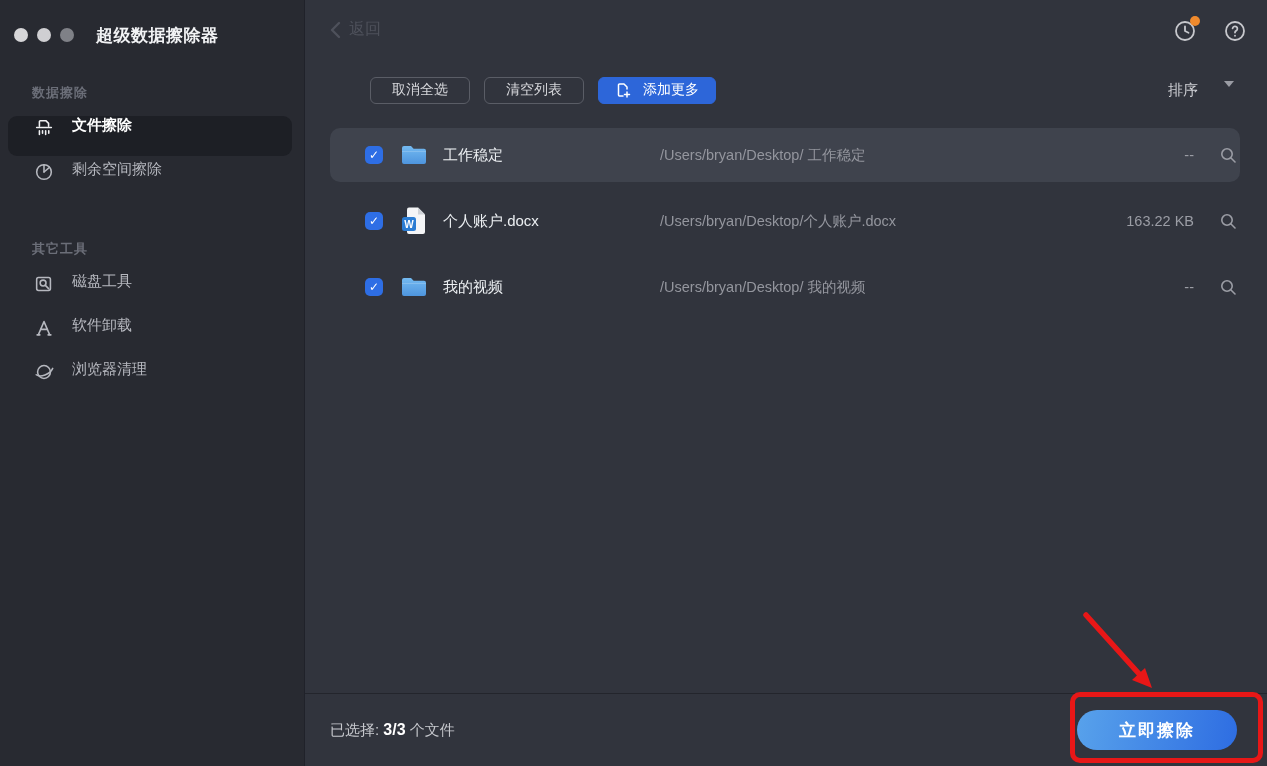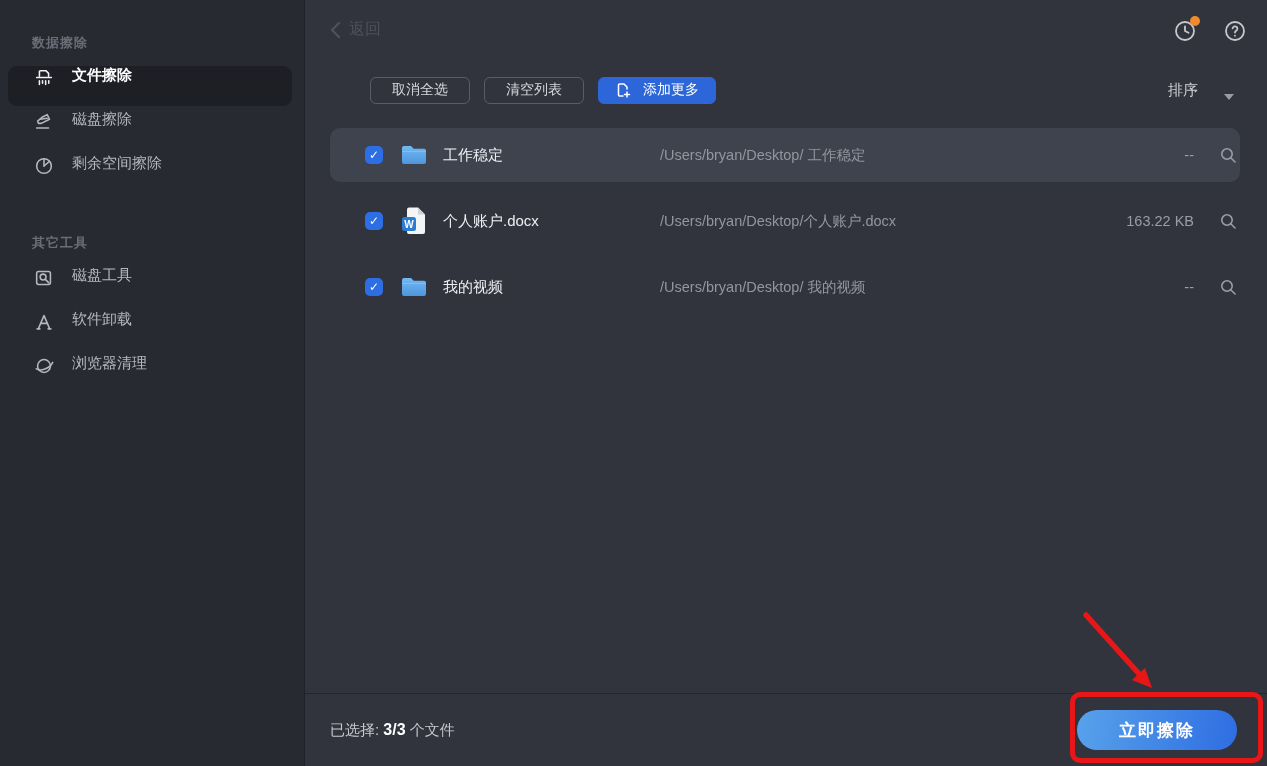--- a/index.html
+++ b/index.html
@@ -26,21 +26,21 @@
   .main { position:absolute; left:305px; top:0; right:0; bottom:0; }
   .main-header { position:relative; height:60px; }
   .back-button { position:absolute; left:25px; top:19px; display:flex; align-items:center; gap:8px; color:#4e515b; font-size:16px; cursor:default; }
   .header-icons { position:absolute; right:20px; top:19px; display:flex; gap:26px; align-items:center; }
   .hicon { position:relative; width:24px; height:24px; color:#c7c8cd; cursor:pointer; }
   .badge-dot { position:absolute; right:-3px; top:-3px; width:10px; height:10px; border-radius:50%; background:#f08a2d; }
 
   .toolbar { position:absolute; left:25px; right:25px; top:76px; height:28px; display:flex; align-items:center;margin-left:40px; }
   .tb-btn { height:27px; padding:0 21px; border:1px solid #5a5d66; border-radius:6px; background:transparent; color:#d7d8dc; font-size:14px; margin-right:14px; display:flex; align-items:center; cursor:pointer; font-family:inherit; }
   .tb-btn.primary { background:#2d66d9; border-color:#2d66d9; color:#ffffff; gap:12px; padding:0 16px; }
-  .sort-control { margin-left:auto; display:flex; align-items:flex-end; gap:26px; color:#cfd0d5; font-size:15px; cursor:pointer; padding-right:8px; }
+  .sort-control { margin-left:auto; display:flex; align-items:flex-start; gap:26px; color:#cfd0d5; font-size:15px; cursor:pointer; padding-right:8px; }
   .caret-down { width:0; height:0; border-left:5px solid transparent; border-right:5px solid transparent; border-top:6px solid #9a9ca4; }
 
   .file-list { position:absolute; left:25px; right:27px; top:128px; }
   .file-row { display:flex; align-items:center; height:54px; margin-bottom:12px; border-radius:10px; padding:0 2px 0 35px; cursor:pointer; }
   .file-row.highlighted { background:#3f434d; }
   .checkbox { width:18px; height:18px; border-radius:5px; background:#2e6ee5; color:#fff; font-size:12px; font-weight:bold; display:flex; align-items:center; justify-content:center; margin-right:17px; cursor:pointer; flex:none; }
   .file-icon { width:28px; height:28px; margin-right:15px; flex:none; display:flex; align-items:center; justify-content:center; }
   .file-name { width:217px; color:#eceff2; font-size:15px; flex:none; }
   .file-path { flex:1; color:#94969e; font-size:14.5px; }
   .file-size { width:90px; text-align:right; color:#9b9da5; font-size:14.5px; margin-right:24px; flex:none; }
@@ -56,45 +56,43 @@
   .annotation-arrow { position:absolute; left:1050px; top:595px; pointer-events:none; z-index:10; }
 
   svg { display:block; }
 </style>
 </head>
 <body>
 
 <div class="app">
 
   <div class="sidebar">
+    <div class="titlebar">
+      <div class="traffic-lights">
+        <span class="tl c1"></span>
+        <span class="tl c2"></span>
+        <span class="tl c3"></span>
+      </div>
+      <span class="app-title">超级数据擦除器</span>
+    </div>
 
     <div class="nav">
       <div class="section-header">数据擦除</div>
 
       <div class="nav-item active">
         <span class="nav-icon">
           <svg width="22" height="22" viewBox="0 0 24 24" fill="none" stroke="currentColor" stroke-width="1.7" stroke-linecap="round" stroke-linejoin="round">
             <path d="M7 10 V5 a1 1 0 0 1 1 -1 h6 l3 3 v3"></path>
             <path d="M4 11.5 h16"></path>
             <path d="M7 15 v4 M10.4 15 v2.6 M13.8 15 v4 M17.2 15 v2.6"></path>
           </svg>
         </span>
         <span>文件擦除</span>
       </div>
 
-      <div class="nav-item">
-        <span class="nav-icon">
-          <svg width="22" height="22" viewBox="0 0 24 24" fill="none" stroke="currentColor" stroke-width="1.7" stroke-linecap="round" stroke-linejoin="round">
-            <path d="M10.5 6.5 l5 -2.5 2.5 5 -9 4.5 h-3 l-1 -2.5 z"></path>
-            <path d="M8 9 l7.5 -1"></path>
-            <path d="M4 18.5 h13"></path>
-          </svg>
-        </span>
-        <span>磁盘擦除</span>
-      </div>
 
       <div class="nav-item">
         <span class="nav-icon">
           <svg width="22" height="22" viewBox="0 0 24 24" fill="none" stroke="currentColor" stroke-width="1.7" stroke-linecap="round" stroke-linejoin="round">
             <circle cx="12" cy="12" r="8"></circle>
             <path d="M12 12 V4.5"></path>
             <path d="M12 12 L18 7"></path>
           </svg>
         </span>
         <span>剩余空间擦除</span>

